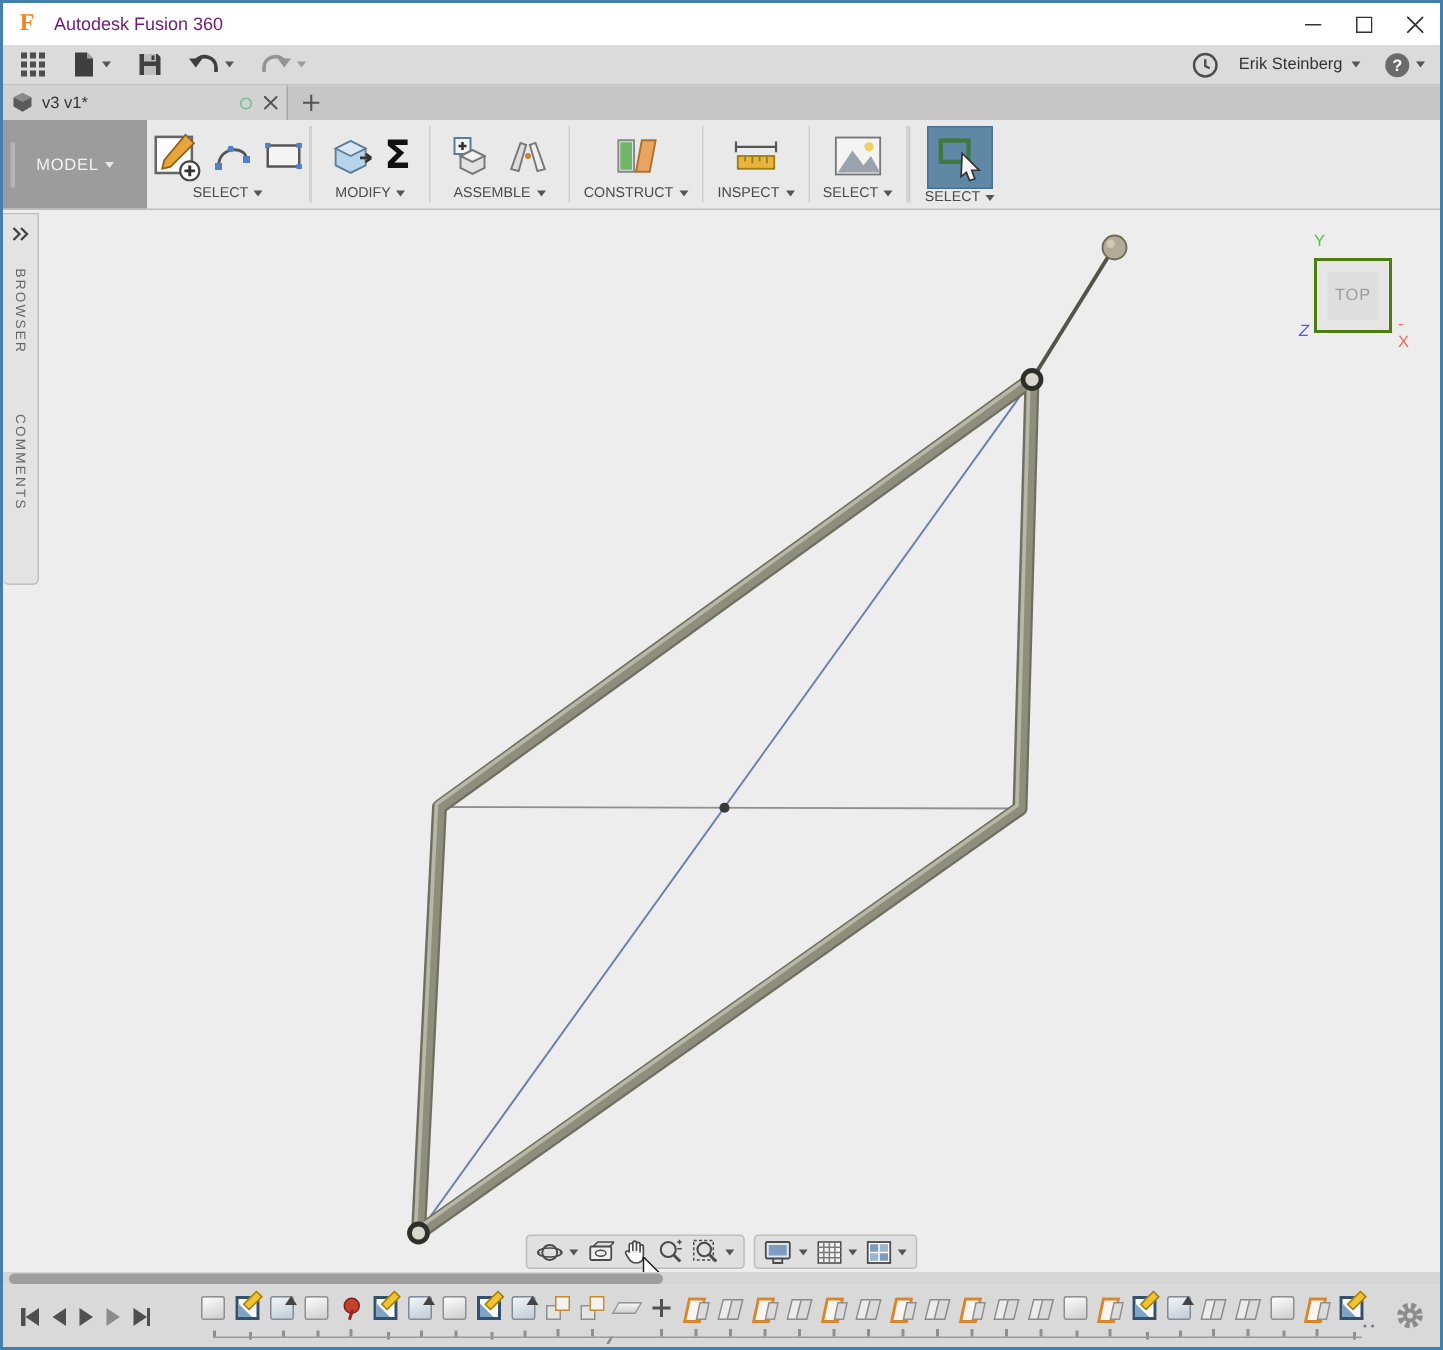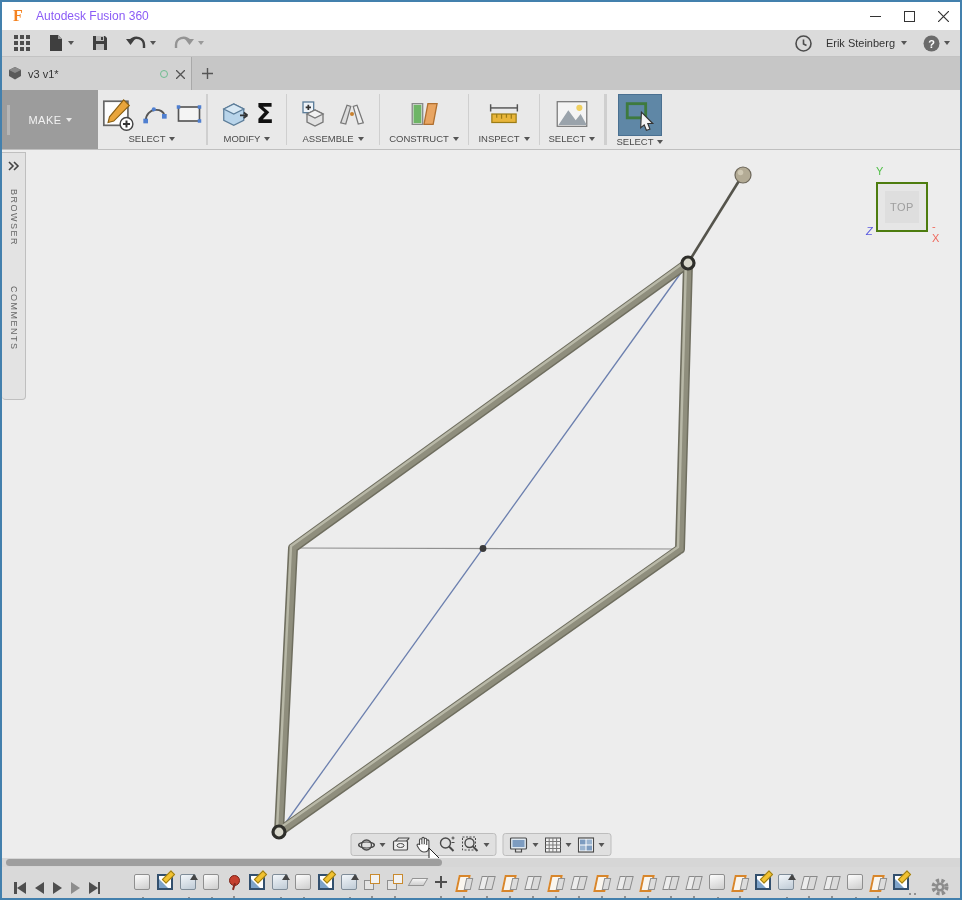--- a/index.html
+++ b/index.html
@@ -2,38 +2,38 @@
 <html><head>
 <meta charset="utf-8">
 <style>
   * { margin:0; padding:0; box-sizing:border-box; }
   html,body { width:962px; height:900px; font-family:"Liberation Sans", sans-serif; }
   #window { width:962px; height:900px; border:2px solid #4380ad; background:#ececec; display:flex; flex-direction:column; overflow:hidden; }
 
   
   .titlebar { height:28px; background:#ffffff; display:flex; align-items:center; flex:0 0 auto; }
   .logo-f { width:16px; height:16px; margin-left:8px; background:#fff; color:#f5821f; font-weight:bold; font-size:16px; line-height:16px; text-align:center; font-family:"Liberation Serif", serif; }
-  .title-text { font-size:12px; color:#8b5cf6; margin-left:10px; }
+  .title-text { font-size:12px; color:#701a75; margin-left:10px; }
   .win-controls { margin-left:auto; display:flex; height:100%; }
   .win-btn { width:34px; height:100%; display:flex; align-items:center; justify-content:center; cursor:default; }
   .win-btn svg { stroke:#333; }
 
   
   .qat { height:27px; background:#dbdbdb; border-bottom:1px solid #c3c3c3; display:flex; align-items:center; flex:0 0 auto; }
   .qat-btn { display:flex; align-items:center; margin-left:18px; }
   .apps-grid { display:grid; grid-template-columns:repeat(3,4px); grid-template-rows:repeat(3,4px); gap:2px; margin-left:12px; }
   .apps-grid i { background:#4d4d4d; }
   .caret { width:0; height:0; border-left:3.5px solid transparent; border-right:3.5px solid transparent; border-top:4px solid #555; margin-left:4px; }
   .caret.dim { border-top-color:#9a9a9a; }
   .qat-right { margin-left:auto; display:flex; align-items:center; margin-right:10px; }
   .user-name { font-size:11px; color:#333; margin:0 2px 0 14px; }
   .dim svg { opacity:.45; }
 
   
-  .tabbar { height:33px; background:#c6c6c6; display:flex; align-items:stretch; flex:0 0 auto; }
+  .tabbar { height:23px; background:#c6c6c6; display:flex; align-items:stretch; flex:0 0 auto; }
   .doc-tab { width:190px; background:#d2d2d2; border-right:1px solid #a9a9a9; display:flex; align-items:center; padding:0 6px; }
   .tab-name { font-size:11px; color:#333; margin-left:6px; flex:1; }
   .sync-dot { width:8px; height:8px; border:1.5px solid #6fbd91; border-radius:50%; margin-right:8px; }
   .tab-close svg { stroke:#555; }
   .new-tab { width:30px; display:flex; align-items:center; justify-content:center; color:#555; }
 
   
   .ribbon { height:60px; background:#e9e9e9; border-bottom:1px solid #bfbfbf; display:flex; align-items:stretch; flex:0 0 auto; }
   .model-box { width:96px; background:#9c9c9c; display:flex; align-items:center; justify-content:center; position:relative; }
   .model-box .handle { position:absolute; left:5px; top:15px; width:3px; height:30px; background:#b5b5b5; }
@@ -214,21 +214,21 @@
     <div class="new-tab">
         <svg width="11" height="11">
           <path d="M5.5 0 V11 M0 5.5 H11" stroke="#555" stroke-width="1.4"></path>
         </svg>
       </div>
   </div>
 
   <div class="ribbon">
     <div class="model-box">
       <span class="handle"></span>
-      <span class="model-label">MAKE</span>
+      <span class="model-label">MODEL</span>
       <span class="caret"></span>
     </div>
 
     <div class="rgroup" style="width:108px">
       <div class="icons">
         <svg width="34" height="34" viewBox="0 0 24 24">
             <rect x="2" y="3" width="17" height="17" fill="#fdfdfd" stroke="#666" stroke-width="1.2"></rect>
             <path d="M16 2 L20 6 L9 17 L5 18 L6 14 Z" fill="#e8a53c" stroke="#8a6014" stroke-width="0.8"></path>
             <circle cx="18" cy="19" r="4.5" fill="#fff" stroke="#444"></circle>
             <path d="M18 16.5 V21.5 M15.5 19 H20.5" stroke="#333" stroke-width="1.4"></path>

